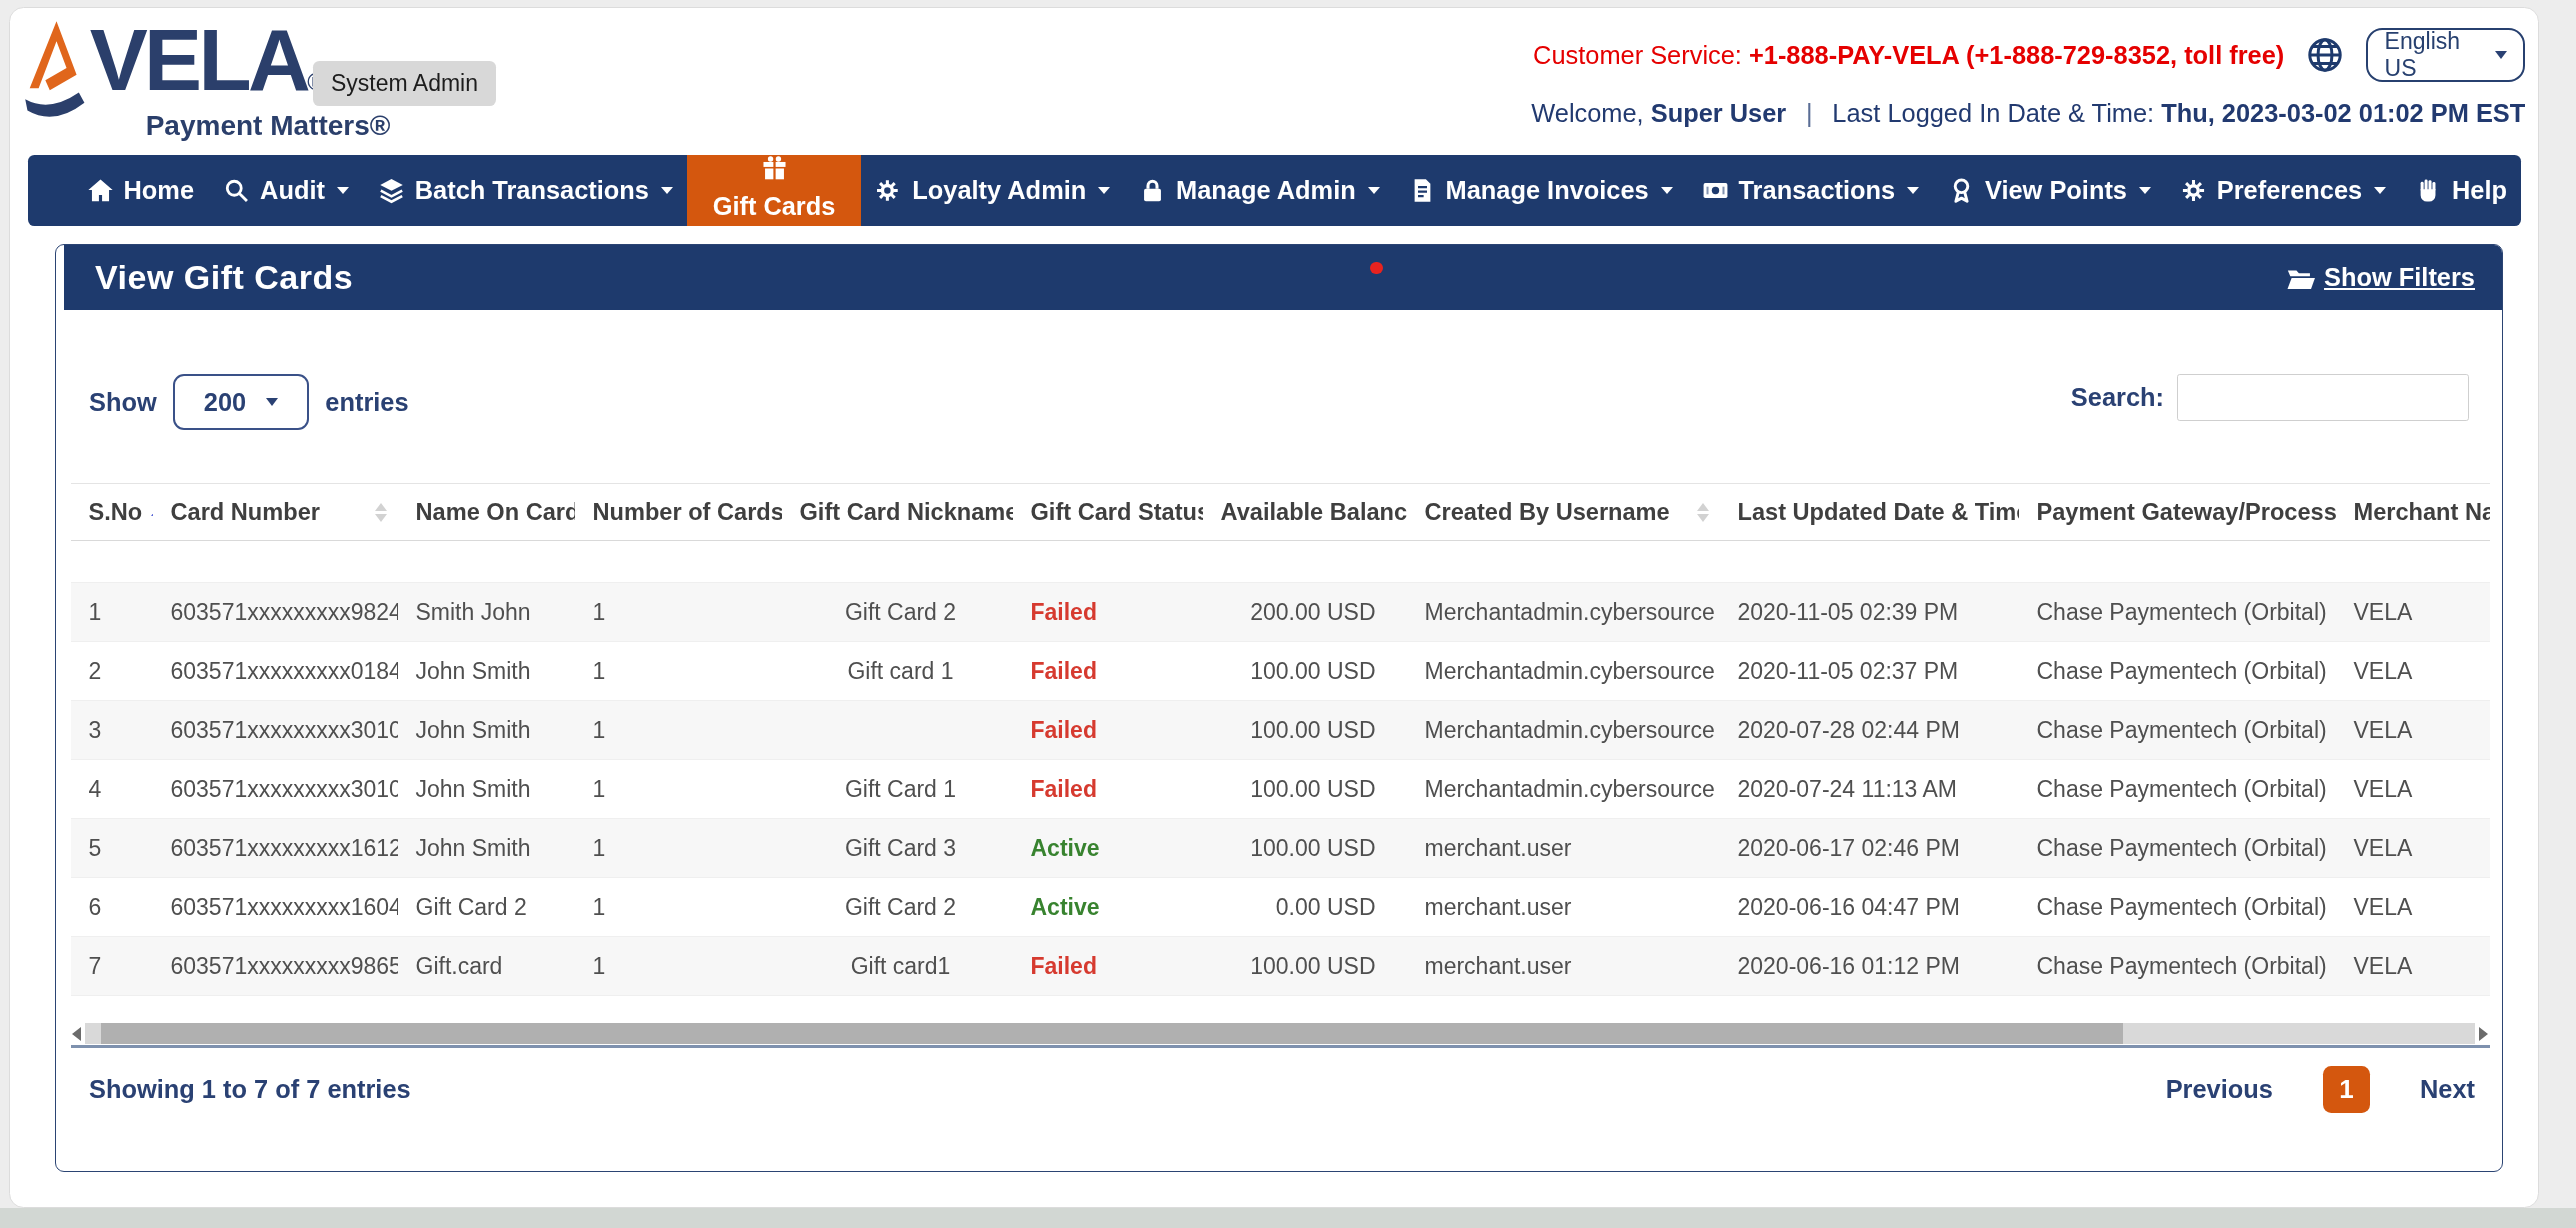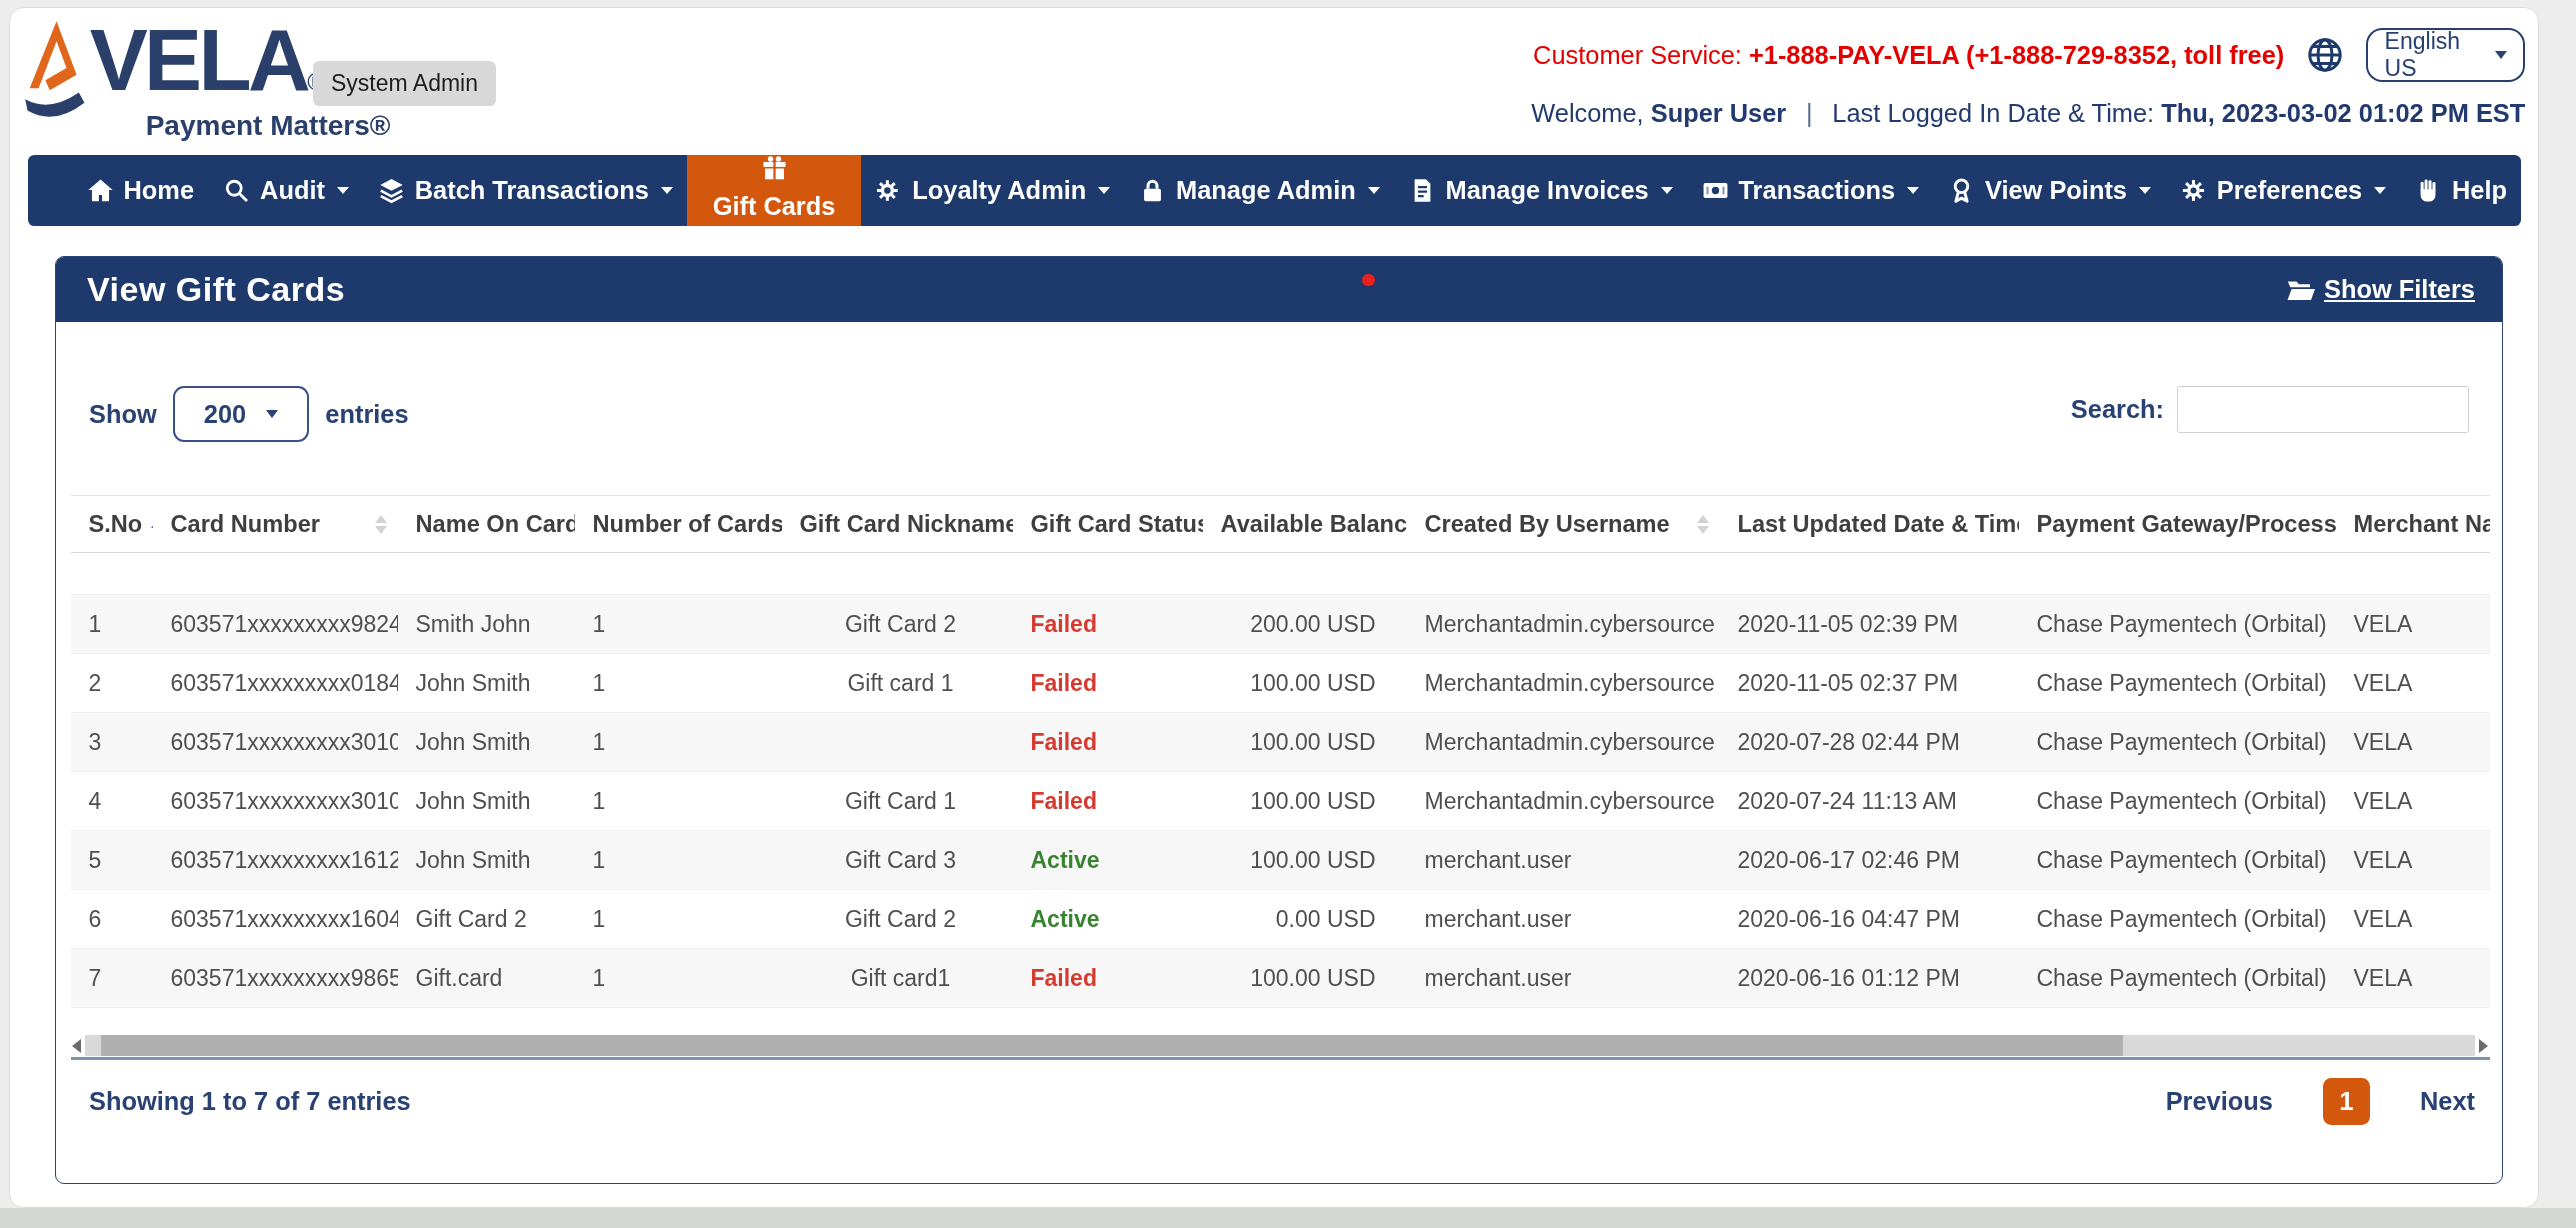--- a/index.html
+++ b/index.html
@@ -38,26 +38,26 @@
         border-radius:6.3px; display:flex; align-items:stretch; justify-content:space-between; padding:0 44px; }
   .nav-item{ display:flex; align-items:center; gap:10px; color:#fff; font-size:25.4px; font-weight:600;
              text-decoration:none; padding:0 14.5px; cursor:pointer; white-space:nowrap;}
   .nav-item.active{ background:var(--orange); padding:0 25.4px;flex-direction:column; }
   .nav-item .icon{ width:27px; height:27px; display:inline-flex; }
   .nav-item .icon svg{ width:100%; height:100%; }
   .caret{ width:0; height:0; border-left:6.3px solid transparent; border-right:6.3px solid transparent;
           border-top:7.3px solid #fff; margin-left:1.8px; }
 
   
-  .panel{ position:absolute; left:45px; top:248px; width:2448px; height:928px;
-          border:1.8px solid #2b4473; border-radius:9px; background:#fff; overflow:hidden;}
+  .panel{ position:absolute; left:45px; top:236px; width:2448px; height:928px;
+          border:1.8px solid #2b4473; border-radius:9px; background:#fff; overflow:hidden;padding-left:8px;}
   .panel-title{ height:65px; background:var(--navy); display:flex; align-items:center;
                 justify-content:space-between; padding:0 27px 0 31px; position:relative;}
   .panel-title h1{ color:#fff; font-size:34px; font-weight:700; letter-spacing:0.5px;}
-  .show-filters{ display:flex; align-items:center; gap:7px; color:#fff; font-size:25.4px; font-weight:700;
+  .show-filters{ display:flex; align-items:flex-end; gap:7px; color:#fff; font-size:25.4px; font-weight:700;
                  text-decoration:underline; cursor:pointer;}
   .show-filters .icon{ width:31px; height:27px; display:inline-flex;}
   .red-dot{ position:absolute; left:1306px; top:16.3px; width:12.7px; height:12.7px; border-radius:50%; background:#e8231f;}
 
   .controls{ position:absolute; left:0; top:129px; width:100%; padding:0 33px; display:flex;
              justify-content:space-between; align-items:flex-start; }
   .show-group{ display:flex; align-items:center; gap:16.3px; color:var(--navy-text); font-size:25.4px; font-weight:700;}
   .entries-select{ width:136px; height:56px; border:2.3px solid #3a5188; border-radius:11px; display:flex;
                    align-items:center; justify-content:center; gap:20px; color:var(--navy-text);
                    font-size:25.4px; font-weight:700; cursor:pointer; background:#fff;}

